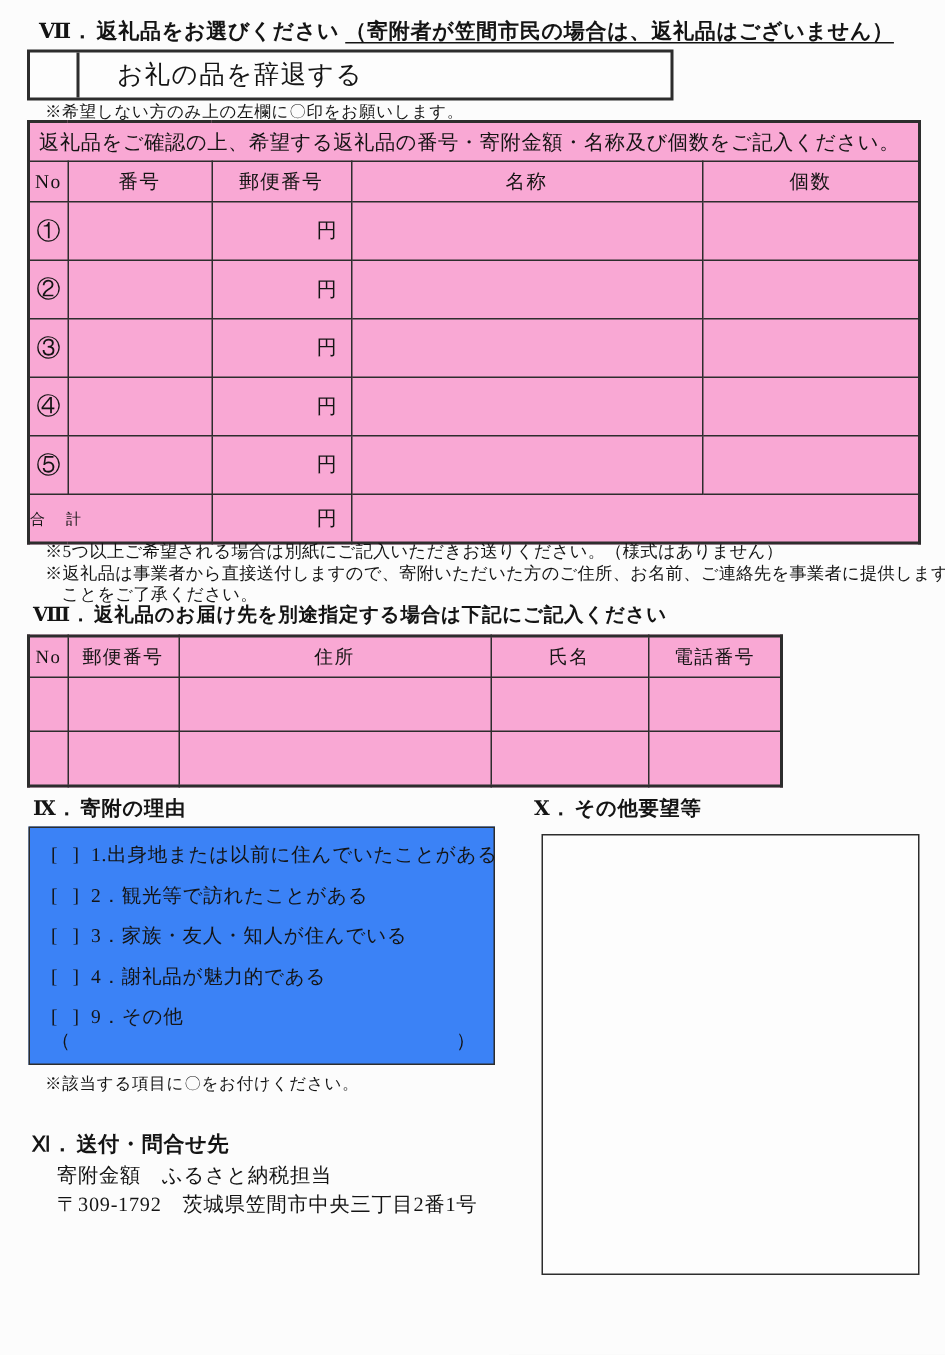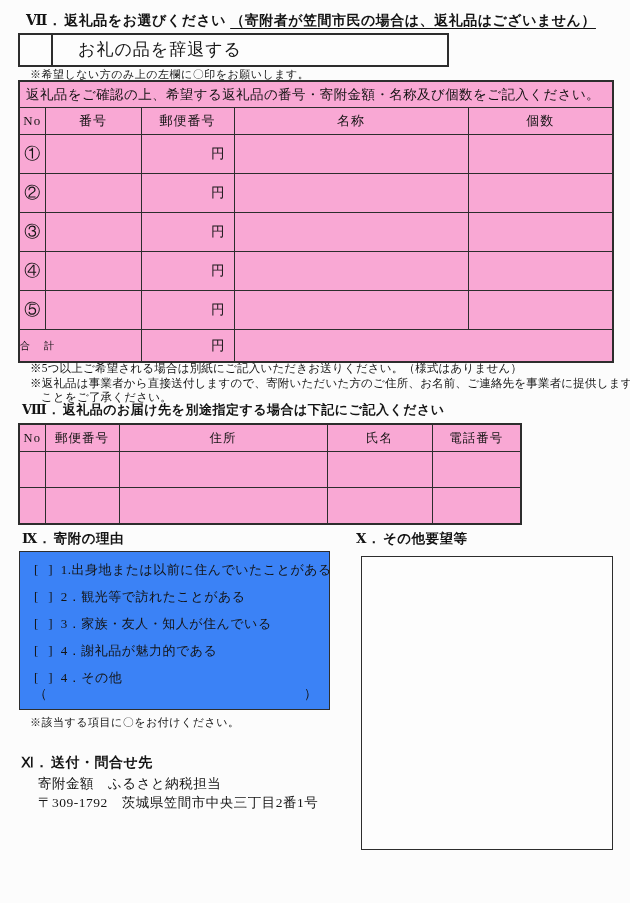--- a/index.html
+++ b/index.html
@@ -198,21 +198,21 @@
     <div class="reason-item" style="top:36px;">
       <span class="reason-brackets"><span class="bo">[</span><span>]</span></span><span>2．観光等で訪れたことがある</span>
     </div>
     <div class="reason-item" style="top:63px;">
       <span class="reason-brackets"><span class="bo">[</span><span>]</span></span><span>3．家族・友人・知人が住んでいる</span>
     </div>
     <div class="reason-item" style="top:90px;">
       <span class="reason-brackets"><span class="bo">[</span><span>]</span></span><span>4．謝礼品が魅力的である</span>
     </div>
     <div class="reason-item" style="top:117px;">
-      <span class="reason-brackets"><span class="bo">[</span><span>]</span></span><span>4．その他</span>
+      <span class="reason-brackets"><span class="bo">[</span><span>]</span></span><span>9．その他</span>
     </div>
     <div class="paren-line">
       <span>（</span>
       <span>）</span>
     </div>
   </div>
   <div class="abs hint" style="left:30px;top:715px;">※該当する項目に〇をお付けください。</div>
 
   <div class="abs sec-heading" style="left:356px;top:530px;font-size:13.5px;">
     <span class="numeral">Ⅹ．</span><span>その他要望等</span>

